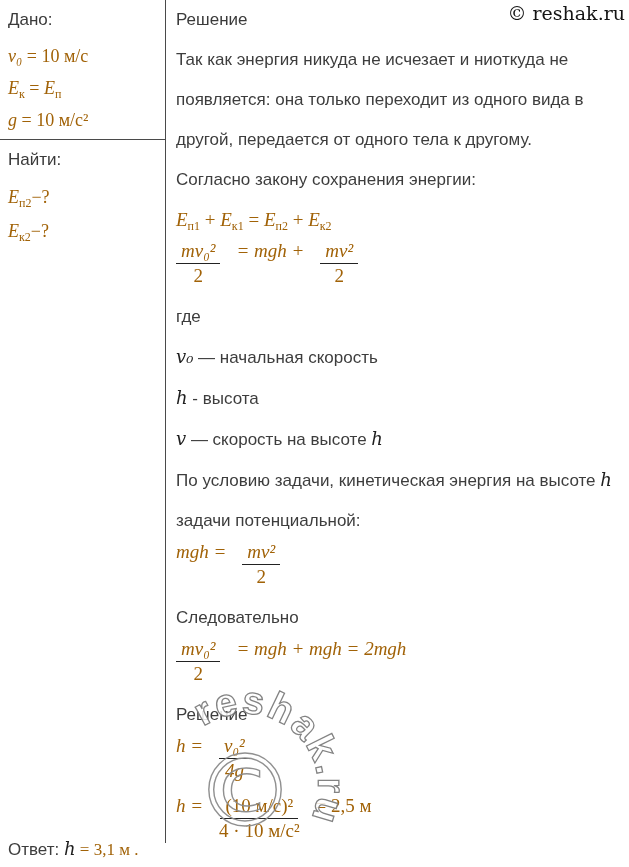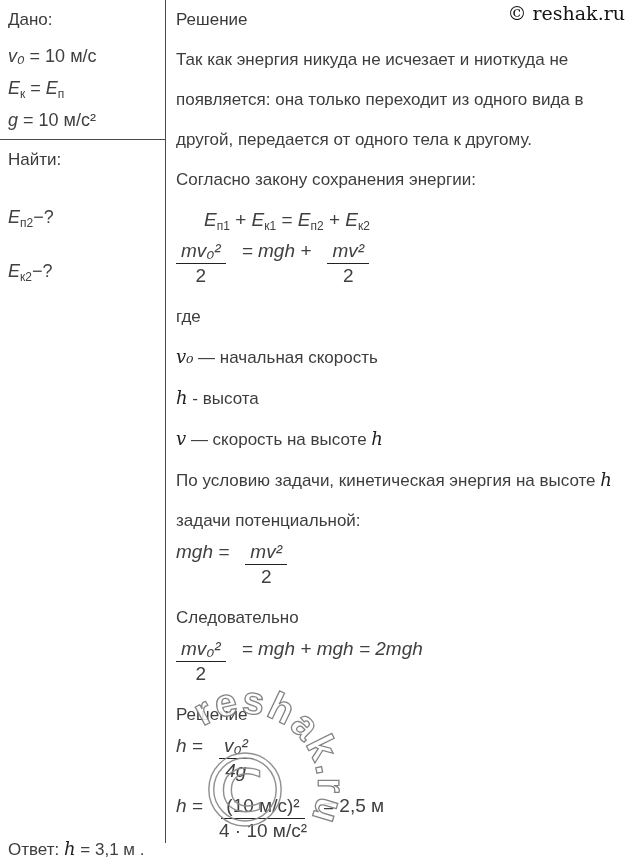--- a/index.html
+++ b/index.html
@@ -12,30 +12,30 @@
   .vline { position:absolute; left:165px; top:0; width:1.4px; height:843px; background:#4a4a4a; }
   .brand {
     position:absolute; top:1px; right:4px;
     font-family:"DejaVu Serif","Liberation Serif",serif;
     font-size:19px; color:#141414; line-height:24px;
   }
   
   .left { position:absolute; left:8px; top:0; width:152px; }
   .sec-title { line-height:40px; color:#3a3a3a; }
   .l-item { line-height:32px; font-size:18px; }
-  .find-item { line-height:34px; font-size:18px;margin-top:20px; }
+  .find-item { line-height:34px; font-size:18px; }
   .hline { margin-left:-8px; width:166px; height:0; border-top:1.4px solid #4a4a4a; margin-top:3px; }
   
   .right { position:absolute; left:176px; top:0; width:450px; }
   .tline { line-height:40px; white-space:nowrap; }
-  .eqline { line-height:40px; font-size:19px; white-space:nowrap;margin-left:28px; }
+  .eqline { line-height:40px; font-size:19px; white-space:nowrap; }
   .eq-row { display:flex; align-items:flex-start; min-height:57px; font-size:19px; gap:16px; white-space:nowrap; }
   .eq-row.tall { min-height:60px; }
   
-  .math { font-family:Liberation Sans, sans-serif; color:#404040; }
+  .math { font-family:Liberation Serif, serif; color:#a16207; }
   .it { font-style:italic; }
   .up { font-style:normal; }
   .sym { font-family:"DejaVu Serif","Liberation Serif",serif; font-style:italic; font-size:18px; color:#1e1e1e; }
   sub.msub { font-size:12px; font-style:normal; vertical-align:-4px; line-height:0; }
   .frac { display:inline-flex; flex-direction:column; align-items:center; line-height:1.18; text-align:center; }
   .frac .num { border-bottom:1.4px solid #222; padding:0 5px 1px; }
   .frac .den { padding-top:1px; }
   
   .answer { position:absolute; left:8px; top:836px; font-size:17px; line-height:26px; }
   

